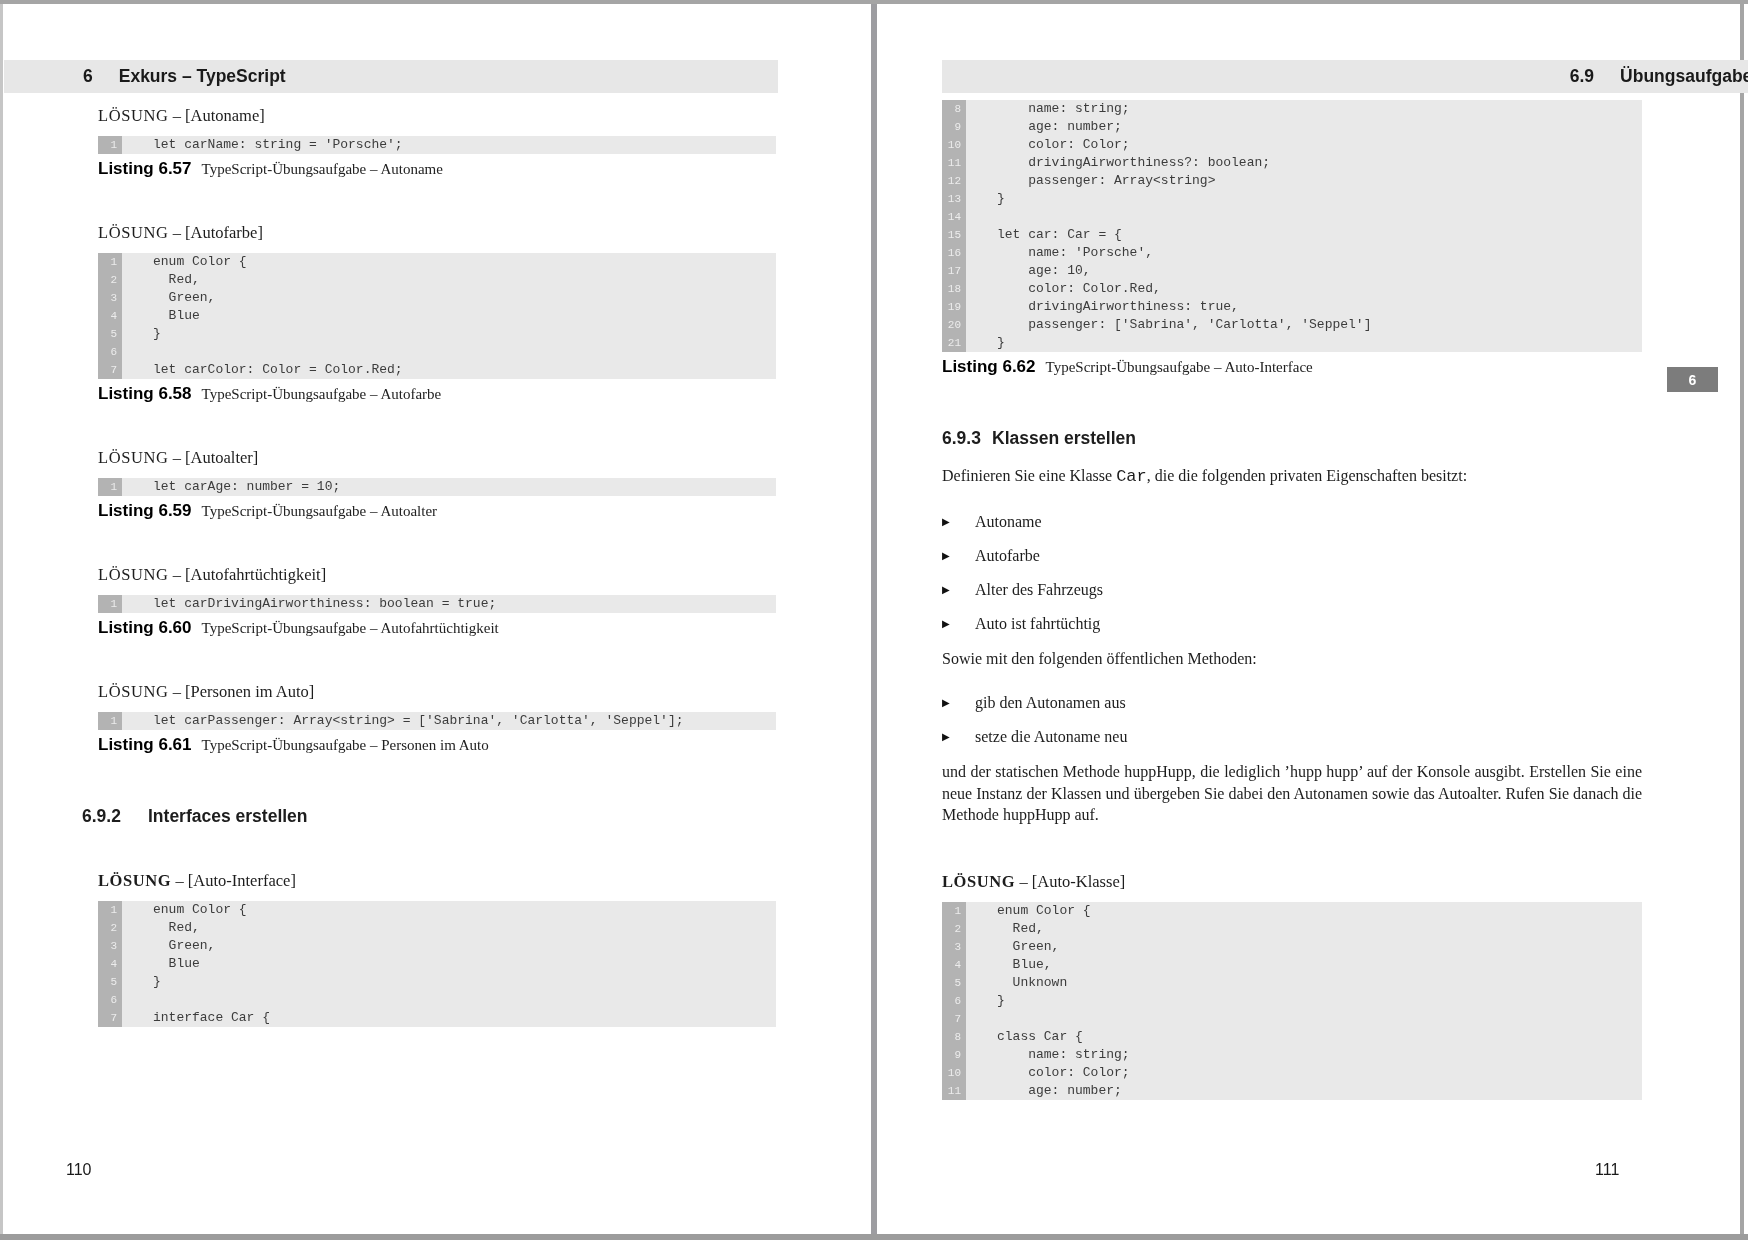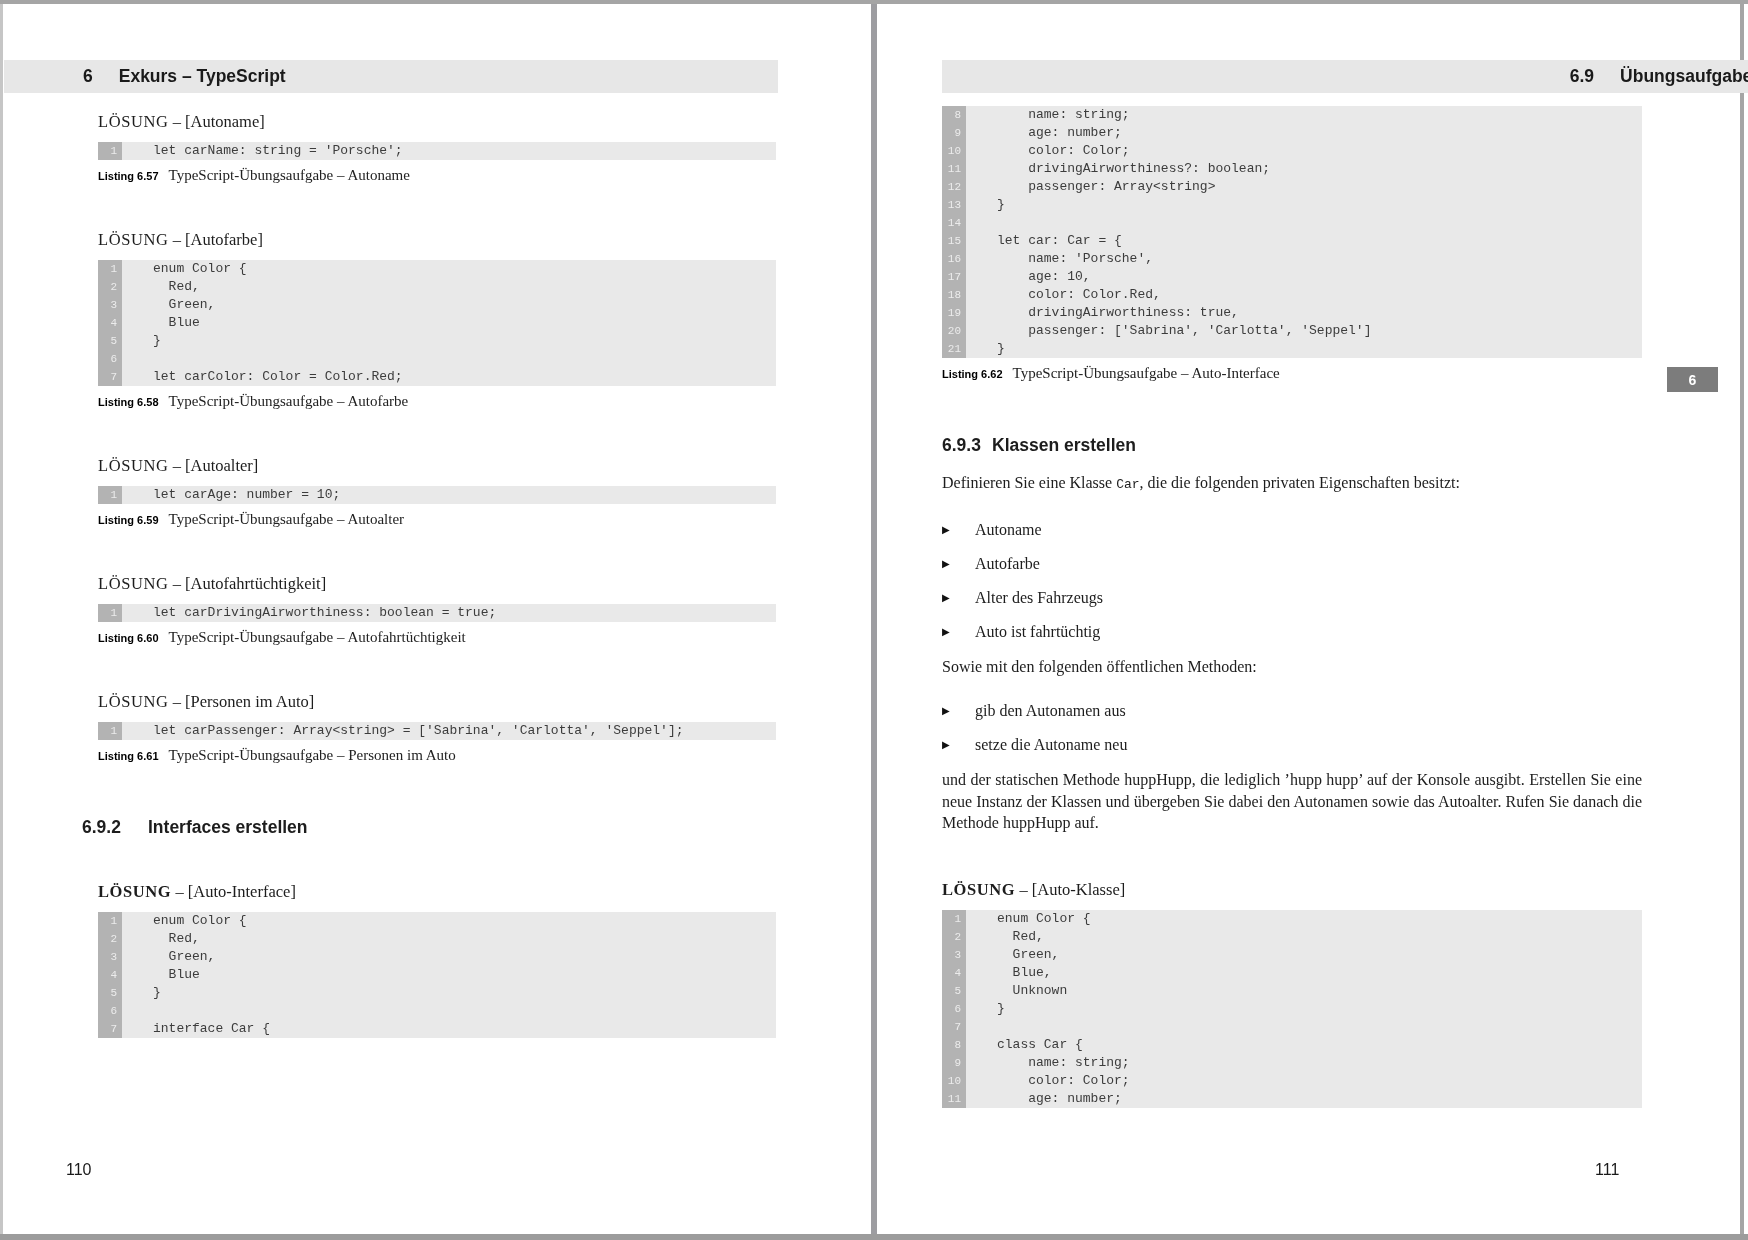--- a/index.html
+++ b/index.html
@@ -17,47 +17,47 @@
   .band{
     position:absolute;top:60px;height:33px;background:#e7e7e7;
     display:flex;align-items:center;
     font-family:"Liberation Sans",sans-serif;font-weight:bold;
     font-size:17.5px;color:#1a1a1a;box-sizing:border-box;
   }
   .band-left{left:4px;width:774px;padding-left:79px;}
   .band-right{left:942px;width:908px;justify-content:flex-end;padding-right:87px;}
   .band-num{margin-right:26px;}
 
-  .content{position:absolute;top:84px;}
+  .content{position:absolute;top:78px;}
   #left-content{left:98px;width:678px;}
   #right-content{left:942px;width:700px;}
 
   
   .solution{margin-top:45px;font-size:16.5px;line-height:17px;}
   .para + .solution{margin-top:47px;}
   .sol-label{letter-spacing:0.6px;}
   .sol-label.bold{font-weight:bold;}
   .code-block{margin-top:12px;background:#e9e9e9;}
   .code-row{display:flex;height:18px;line-height:18px;
     font-family:"Liberation Mono",monospace;font-size:13px;color:#3c3c3c;}
   .ln{flex:none;width:24px;background:#b3b3b3;color:#ececec;text-align:right;
     padding-right:5px;box-sizing:border-box;font-size:11px;}
   .code-text{white-space:pre;padding-left:31px;}
   .caption{margin-top:5px;font-size:15px;line-height:20px;color:#222;}
   .cap-label{font-family:"Liberation Sans",sans-serif;font-weight:bold;
-    font-size:11px;margin-right:10px;color:#000;}
+    font-size:17px;margin-right:10px;color:#000;}
   .heading{margin-top:50px;font-family:"Liberation Sans",sans-serif;
     font-weight:bold;font-size:17.5px;line-height:22px;display:flex;}
   .h-num{flex:none;min-width:50px;}
   #left-content .heading{margin-left:-16px;}
   #left-content .h-num{min-width:66px;}
   .para{margin-top:18px;font-size:16px;line-height:21.5px;text-align:justify;}
   .heading + .para{margin-top:16px;}
   .bullets + .para{margin-top:16px;}
-  .inline-code{font-family:"Liberation Mono",monospace;font-size:13px;}
+  .inline-code{font-family:"Liberation Mono",monospace;font-size:17px;}
   .bullets{margin-top:25px;}
   .bullet-item{display:flex;font-size:16px;line-height:17px;margin-bottom:17px;}
   .bullet-item:last-child{margin-bottom:0;}
   .bullet-icon{flex:none;width:33px;font-size:10px;line-height:17px;color:#111;}
   #left-content > :first-child{margin-top:29px;}
   #right-content > :first-child{margin-top:22px;}
 
   .page-num{position:absolute;top:1161px;
     font-family:"Liberation Sans",sans-serif;font-weight:normal;
     font-size:16px;color:#1a1a1a;}

